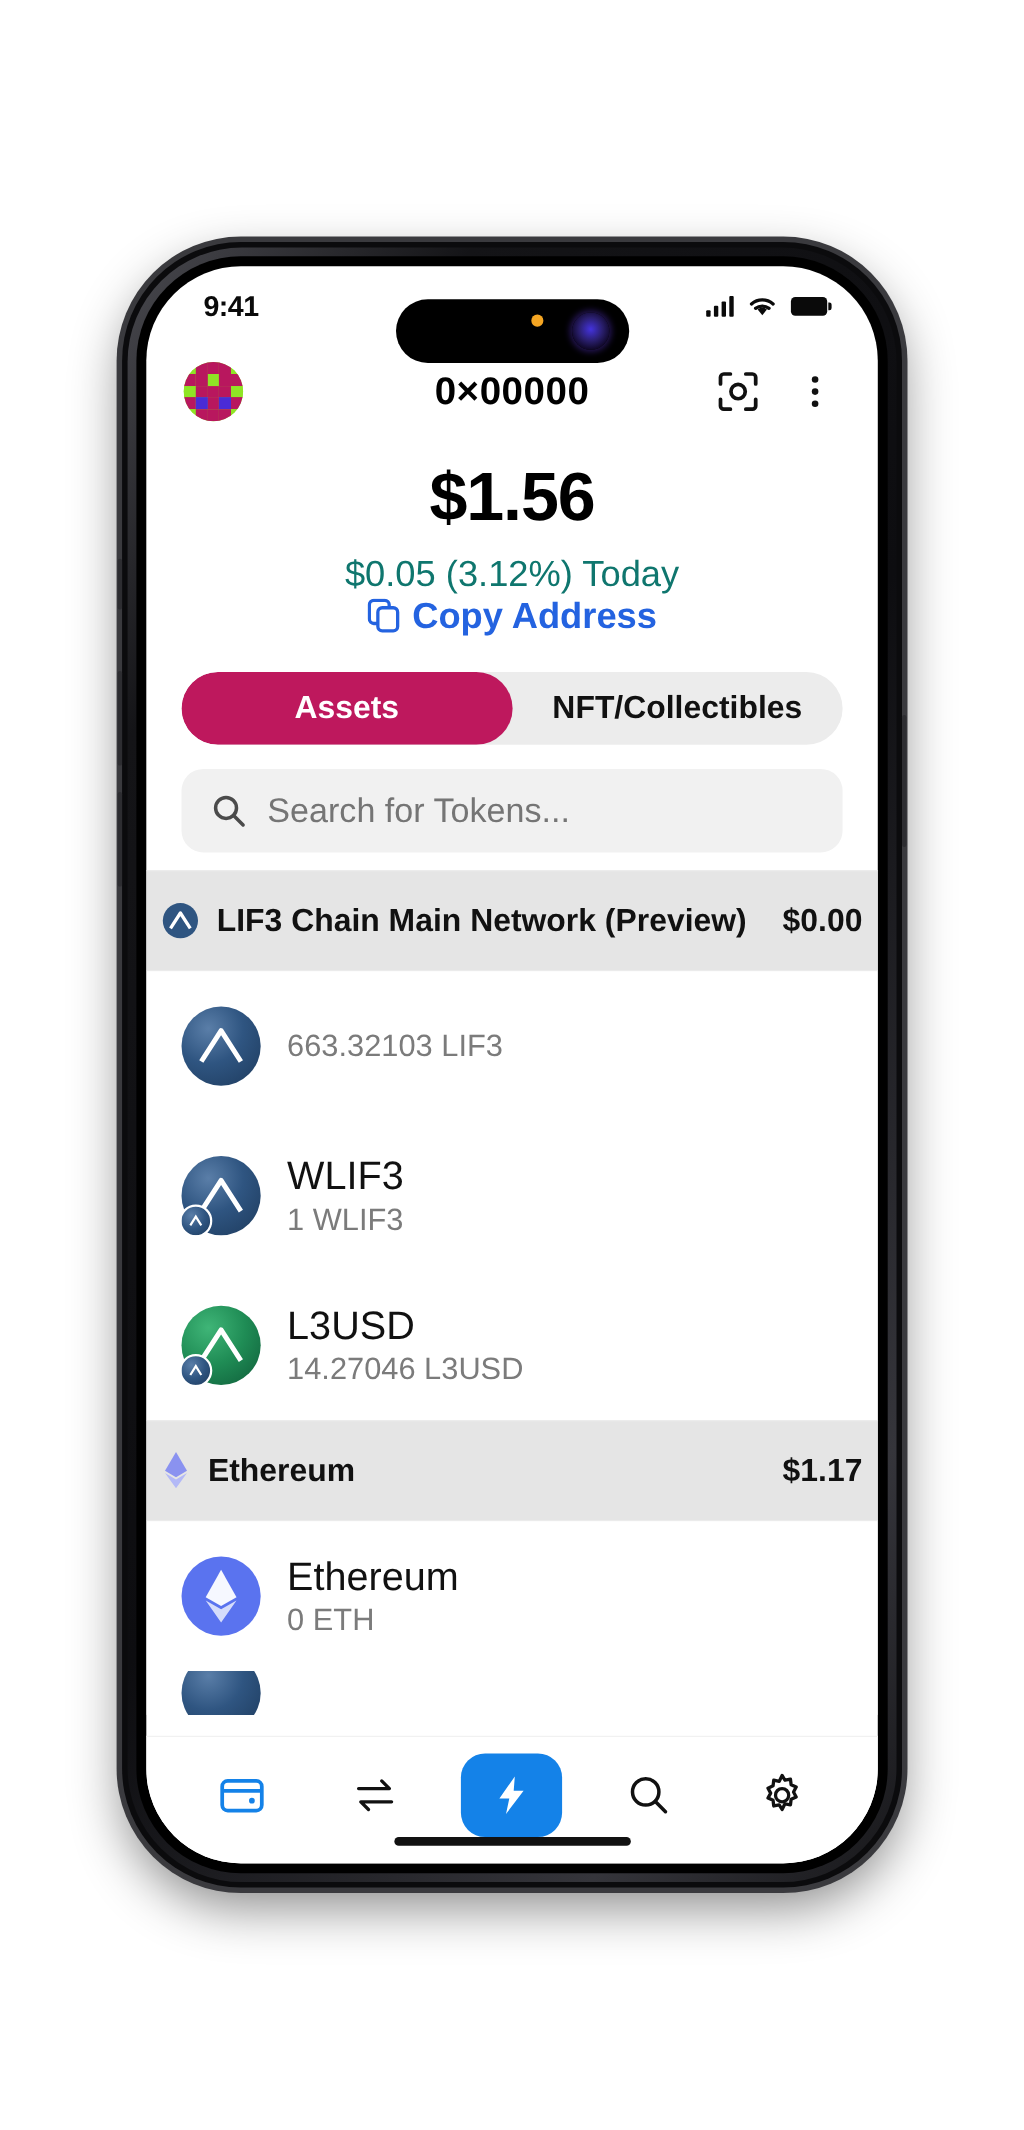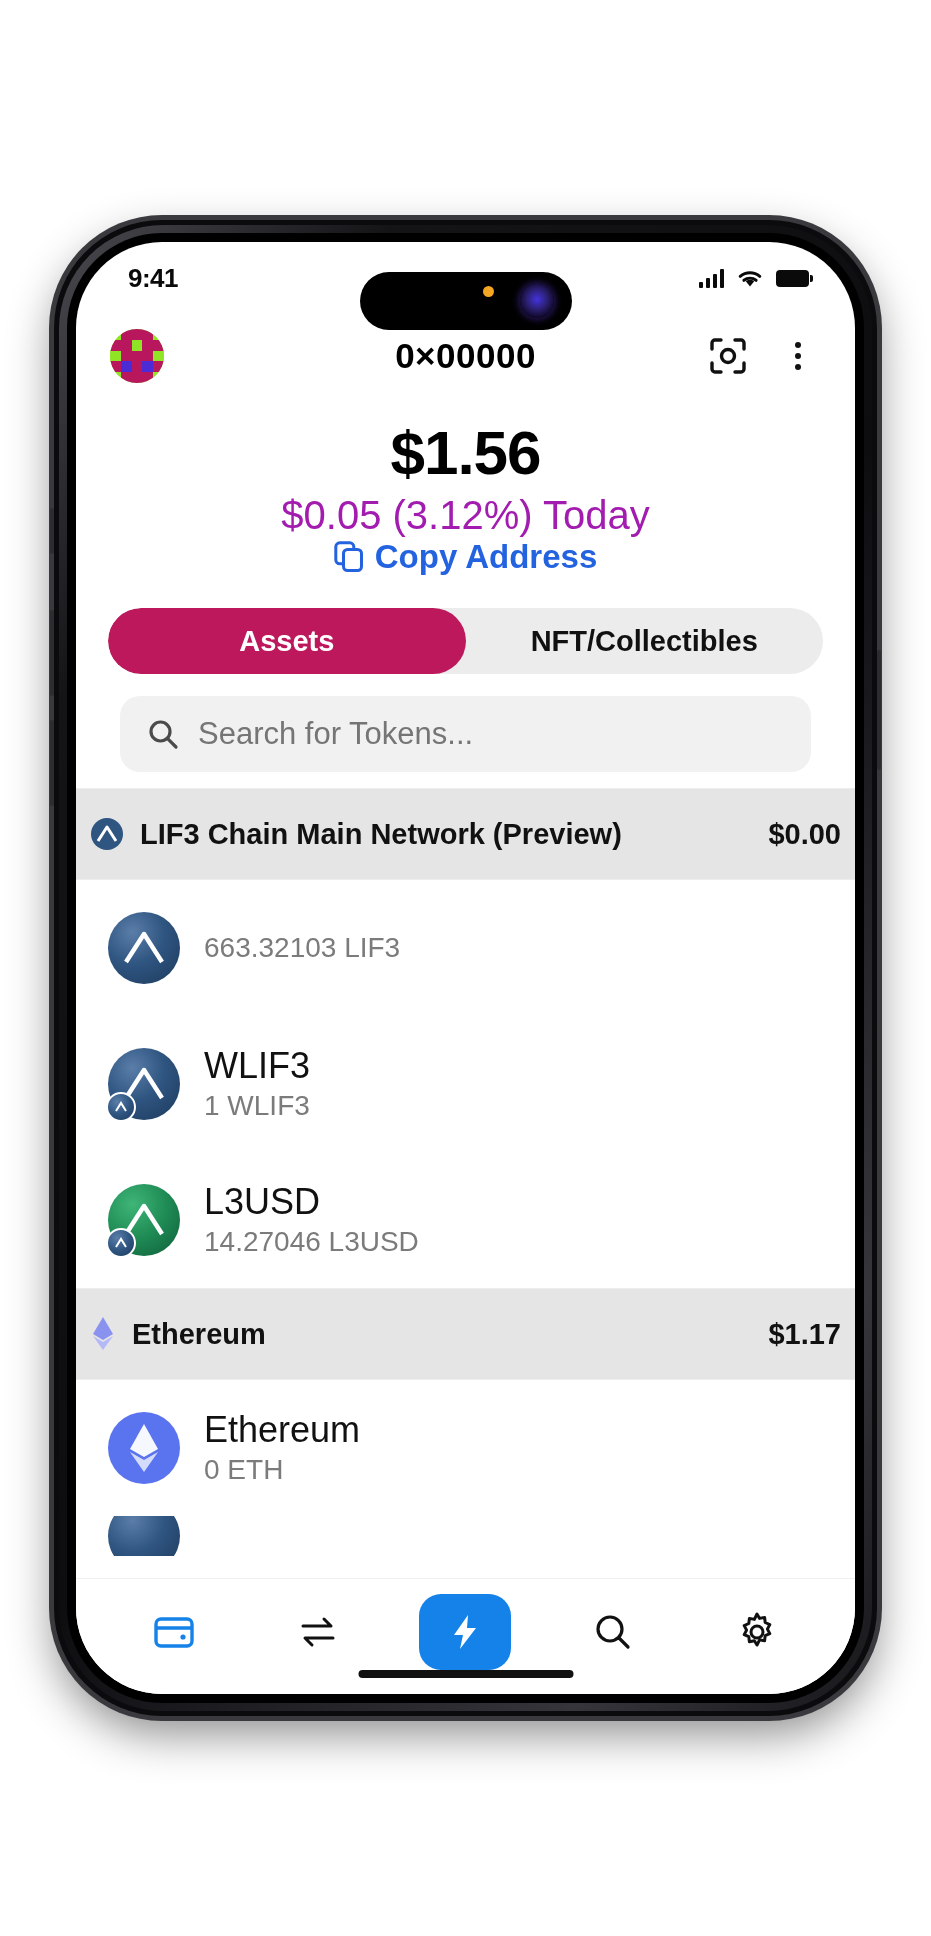--- a/index.html
+++ b/index.html
@@ -12,21 +12,21 @@
   .stage {
     position: relative;
     width: 931px; height: 1936px;
     background: #ffffff;
     display: flex; align-items: center; justify-content: center;
   }
 
   
   .phone {
     position: relative;
-    width: 823px; height: 1496px;
+    width: 709px; height: 1496px;
     border-radius: 108px;
     background: #0b0b0d;
     box-shadow: 0 0 0 5px #3a3a3e, 0 18px 46px rgba(0,0,0,.45);
   }
   .phone::after {
     content: ""; position: absolute; inset: 5px;
     border-radius: 104px;
     background: linear-gradient(125deg,#4a4a50 0%,#141417 18%,#0d0d10 52%,#35353b 84%,#17171a 100%);
   }
   .bezel {
@@ -119,41 +119,41 @@
   .icon-btn {
     width: 46px; height: 46px; display: flex; align-items: center; justify-content: center;
     background: none; border: none; cursor: pointer;
   }
   .kebab { display: flex; flex-direction: column; gap: 5px; align-items: center; }
   .kebab i { width: 6px; height: 6px; border-radius: 50%; background: #111; display: block; }
 
   
   .balance-wrap { flex: 0 0 auto; text-align: center; padding: 22px 0 6px; }
   .balance { font-size: 62px; font-weight: bold; color: #000; letter-spacing: -1px; line-height: 1.05; }
-  .change { font-size: 40px; color: #a21caf; margin-top: 8px; font-weight: 400; }
+  .change { font-size: 33px; color: #0f766e; margin-top: 18px; font-weight: 400; }
   .copy-row {
     display: flex; align-items: center; justify-content: center; gap: 11px;
     cursor: pointer;
   }
   .copy-label { font-size: 33px; color: #2463e0; font-weight: bold; }
 
   
   .tabs {
     margin: 26px 32px 0; height: 66px; flex: 0 0 66px;
     background: #ececec; border-radius: 33px; display: flex; overflow: hidden;
   }
   .tab {
     flex: 1; display: flex; align-items: center; justify-content: center;
     font-size: 29px; font-weight: bold; color: #111; cursor: pointer;
   }
   .tab.active { background: #be185d; color: #fff; border-radius: 33px; }
 
   
   .searchbar {
-    margin: 22px 44px 0; height: 76px; flex: 0 0 76px;
+    margin: 22px 32px 0; height: 76px; flex: 0 0 76px;
     background: #f1f1f1; border-radius: 20px;
     display: flex; align-items: center; gap: 18px; padding: 0 26px;
   }
   .search-text { font-size: 31px; color: #757575; }
 
   
   .list { flex: 1 1 auto; overflow: hidden; margin-top: 16px; }
   .netrow {
     height: 92px; background: #e5e5e5;
     display: flex; align-items: center; padding: 0 14px; gap: 16px;

